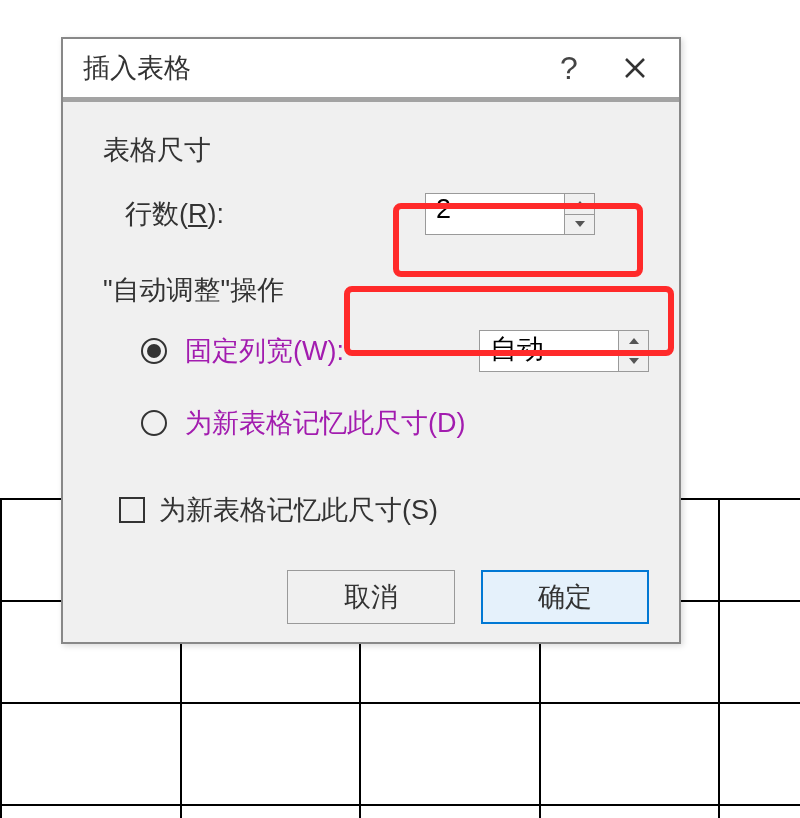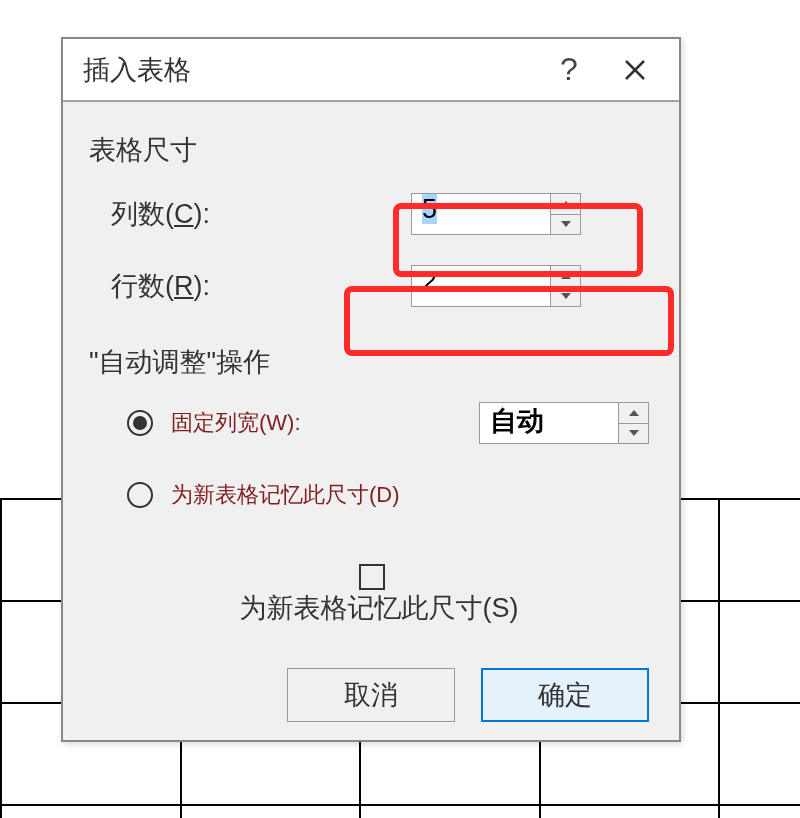--- a/index.html
+++ b/index.html
@@ -4,51 +4,51 @@
   <style>
     * { box-sizing: border-box; margin: 0; padding: 0; }
     body { width: 800px; height: 818px; background: #ffffff; font-family: "Microsoft YaHei", Arial, sans-serif; position: relative; overflow: hidden; }
 
     .bg-table { position: absolute; top: 498px; left: 0; right: 0; }
     .bg-table table { border-collapse: collapse; width: 900px; }
     .bg-table td { border: 2px solid #000; height: 102px; }
 
     .dialog { position: absolute; top: 37px; left: 61px; width: 620px; background: #f0f0f0; border: 2px solid #888; box-shadow: 2px 2px 6px rgba(0,0,0,0.15); }
 
-    .titlebar { display: flex; align-items: center; height: 63px; padding: 0 8px 0 20px; background: #fff; border-bottom: 2px solid #a3a3a3; }
+    .titlebar { display: flex; align-items: center; height: 63px; padding: 0 8px 0 20px; background: #fff; border-bottom: 5px solid #a3a3a3; }
     .titlebar-title { flex: 1; font-size: 27px; color: #333; }
     .titlebar-help { width: 60px; text-align: center; font-size: 32px; color: #444; cursor: pointer; }
     .titlebar-close { width: 72px; height: 42px; display: flex; align-items: center; justify-content: center; cursor: pointer; }
     .titlebar-close svg { width: 22px; height: 22px; }
 
-    .dialog-body { padding: 30px 26px 18px 26px; }
+    .dialog-body { padding: 30px 26px 18px 40px; }
 
     .section-label { font-size: 27px; color: #333; margin-bottom: 22px; }
 
     .form-row { display: flex; align-items: center; height: 48px; margin-bottom: 24px; padding-left: 22px; }
     .form-label { font-size: 27px; color: #333; width: 300px; }
     .form-label .acc { text-decoration: underline; }
 
     .spinner { display: flex; height: 42px; }
     .spinner-input { width: 140px; height: 42px; border: 1px solid #9a9a9a; background: #fff; font-size: 27px; padding: 0 10px; font-family: inherit; }
     .spinner-btns { display: flex; flex-direction: column; width: 30px; border: 1px solid #9a9a9a; border-left: none; }
     .spinner-up, .spinner-down { flex: 1; background: #f0f0f0; display: flex; align-items: center; justify-content: center; cursor: pointer; }
     .spinner-up { border-bottom: 1px solid #9a9a9a; }
     .spinner-up svg, .spinner-down svg { width: 10px; height: 6px; }
 
     .autofit-section { margin-top: 34px; }
     .radio-row { display: flex; align-items: center; padding-left: 38px; margin-bottom: 30px; height: 42px; }
     .radio { width: 26px; height: 26px; border: 2.5px solid #333; border-radius: 50%; margin-right: 18px; display: flex; align-items: center; justify-content: center; cursor: pointer; flex-shrink:0; }
     .radio.checked::after { content: ''; width: 14px; height: 14px; background: #333; border-radius: 50%; }
-    .radio-label { font-size: 22px; color: #7f1d1d; }
+    .radio-label { font-size: 27px; color: #a21caf; }
 
     .fixed-row .spinner { margin-left: auto; margin-right: 4px; }
-    .spinner-input.auto { font-family: inherit; font-weight: bold; }
+    .spinner-input.auto { font-family: inherit; }
 
-    .checkbox-row { display: flex; align-items: center; padding-left: 16px; margin: 48px 0 42px 0; flex-direction: column; }
+    .checkbox-row { display: flex; align-items: center; padding-left: 16px; margin: 48px 0 42px 0; }
     .checkbox { width: 26px; height: 26px; border: 2px solid #333; margin-right: 14px; cursor: pointer; flex-shrink:0;}
     .checkbox-label { font-size: 27px; color: #333; }
 
     .dialog-footer { display: flex; justify-content: flex-end; gap: 26px; padding-right: 4px; }
     .btn { width: 168px; height: 54px; border: 1px solid #9a9a9a; background: #f0f0f0; font-size: 27px; font-family: inherit; color: #333; cursor: pointer; display: flex; align-items: center; justify-content: center; }
     .btn.primary { border: 2px solid #0078d4; background: #e5f1fb; }
 
     .hl-red { position: absolute; border: 6px solid #ff2a2a; border-radius: 8px; pointer-events: none; }
     .hl1 { top: 164px; left: 330px; width: 250px; height: 74px; }
     .hl2 { top: 247px; left: 281px; width: 330px; height: 70px; }
@@ -102,38 +102,20 @@
       <svg viewBox="0 0 22 22">
           <line x1="2" y1="2" x2="20" y2="20" stroke="#333" stroke-width="2.5"></line>
           <line x1="20" y1="2" x2="2" y2="20" stroke="#333" stroke-width="2.5"></line>
         </svg>
     </div>
   </div>
 
   <div class="dialog-body">
     <div class="section-label">表格尺寸</div>
 
-    <div class="form-row">
-      <div class="form-label"><span>列数(</span><span class="acc">C</span><span>):</span></div>
-      <div class="spinner">
-        <div class="spinner-input"><span class="sel">5</span></div>
-        <div class="spinner-btns">
-          <div class="spinner-up">
-              <svg viewBox="0 0 10 6">
-                <polygon points="5,0 10,6 0,6" fill="#555"></polygon>
-              </svg>
-            </div>
-          <div class="spinner-down">
-              <svg viewBox="0 0 10 6">
-                <polygon points="0,0 10,0 5,6" fill="#555"></polygon>
-              </svg>
-            </div>
-        </div>
-      </div>
-    </div>
 
     <div class="form-row">
       <div class="form-label"><span>行数(</span><span class="acc">R</span><span>):</span></div>
       <div class="spinner">
         <div class="spinner-input">2</div>
         <div class="spinner-btns">
           <div class="spinner-up">
               <svg viewBox="0 0 10 6">
                 <polygon points="5,0 10,6 0,6" fill="#555"></polygon>
               </svg>

